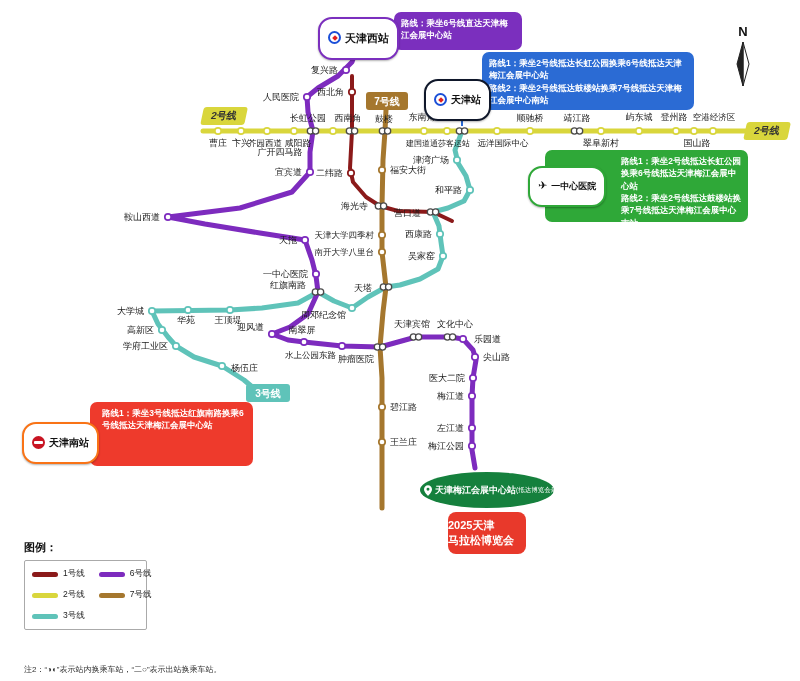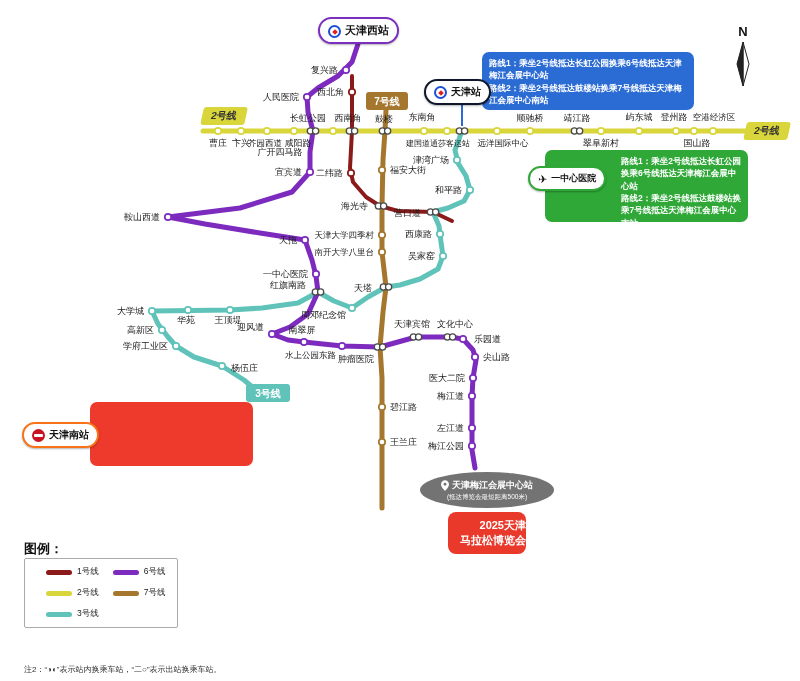--- a/index.html
+++ b/index.html
@@ -7,41 +7,41 @@
   body{width:800px;height:681px;font-family:"Liberation Sans","DejaVu Sans",sans-serif}
   .stage{position:relative;width:800px;height:681px;background:#fff;overflow:hidden}
   #map-svg{position:absolute;left:0;top:0;z-index:1}
 
   .callout-box{position:absolute;z-index:2;color:#fff;font-weight:bold;line-height:1.45;padding:5px 7px;border-radius:7px;font-size:8.5px}
   .box-purple{background:#7b2fbe}
   .box-blue{background:#2b6bd4}
   .box-green{background:#2fa838}
   .box-red{background:#ee3a2c}
 
-  .pill{position:absolute;z-index:3;display:flex;align-items:flex-end;gap:4px;background:#fff;border-radius:14px;padding:4px 8px;font-weight:bold;color:#111;white-space:nowrap;box-shadow:0 1px 2px rgba(0,0,0,.3)}
+  .pill{position:absolute;z-index:3;display:flex;align-items:flex-start;gap:4px;background:#fff;border-radius:14px;padding:12px 8px;font-weight:bold;color:#111;white-space:nowrap;box-shadow:0 1px 2px rgba(0,0,0,.3)}
   .pill-purple{border:2px solid #7b2fbe;font-size:11px}
   .pill-blue{border:2px solid #0f172a;font-size:10px}
   .pill-green{border:2px solid #2fa838;font-size:9px}
   .pill-red{border:2px solid #f97316;font-size:10px}
 
   .metro-logo{width:13px;height:13px;border:2px solid #1b4fd8;border-radius:50%;position:relative;flex:0 0 auto;background:#fff}
   .metro-logo::after{content:"";position:absolute;left:2.5px;top:2.5px;width:4px;height:4px;background:#e02020;transform:rotate(45deg)}
   .rail-logo{width:13px;height:13px;background:#c81422;border-radius:50%;position:relative;flex:0 0 auto}
   .rail-logo::after{content:"";position:absolute;left:2px;right:2px;top:5px;height:3px;background:#fff;border-radius:1px}
   .plane{font-size:11px;line-height:1}
 
-  .dest-oval{position:absolute;z-index:3;background:#737373;color:#fff;border-radius:50%;display:flex;flex-direction:column;align-items:center;justify-content:center;text-align:center;padding:2px 4px}
+  .dest-oval{position:absolute;z-index:3;background:#15803d;color:#fff;border-radius:50%;display:flex;flex-direction:row;align-items:center;justify-content:space-between;text-align:center;padding:2px 4px}
   .dest-name{font-size:9px;font-weight:bold;display:flex;align-items:center;gap:3px;white-space:nowrap}
   .dest-note{font-size:6.5px;white-space:nowrap;margin-top:1px}
 
-  .event-badge{position:absolute;z-index:3;left:448px;top:512px;width:78px;height:42px;background:#e8392b;color:#fff;border-radius:8px;font-weight:bold;font-size:11px;line-height:1.35;display:flex;flex-direction:column;align-items:flex-end;justify-content:center;text-align:center}
+  .event-badge{position:absolute;z-index:3;left:448px;top:512px;width:78px;height:42px;background:#e8392b;color:#fff;border-radius:8px;font-weight:bold;font-size:11px;line-height:1.35;display:flex;flex-direction:column;align-items:flex-start;justify-content:center;text-align:center}
 
   .legend{position:absolute;z-index:2;left:24px;top:540px}
-  .legend-title{font-size:13px;font-weight:bold;color:#111;}
-  .legend-box{border:1px solid #aaa;border-radius:2px;width:154px;padding:7px 21px;display:flex;gap:14px;background:#fff}
+  .legend-title{font-size:11px;font-weight:bold;color:#111;margin-bottom:5px}
+  .legend-box{border:1px solid #aaa;border-radius:2px;width:123px;padding:7px 7px;display:flex;gap:14px;background:#fff}
   .legend-col{display:flex;flex-direction:column;gap:9px}
   .legend-item{display:flex;align-items:center;gap:5px;font-size:8.5px;color:#222;white-space:nowrap}
   .swatch{display:inline-block;width:26px;height:5px;border-radius:3px}
 
   .note-line{position:absolute;z-index:2;left:24px;font-size:8px;color:#333;white-space:nowrap}
 
   .compass{position:absolute;z-index:2;left:736px;top:24px;display:flex;flex-direction:column;align-items:center;gap:2px}
   .compass-n{font-size:13px;font-weight:bold;color:#111}
 </style>
 </head>
@@ -315,20 +315,21 @@
       <g>
         <circle cx="176" cy="346" r="3.2" fill="#fff" stroke="#5fc3b9" stroke-width="1.7"></circle>
         <text x="168" y="349" text-anchor="end" font-size="9" fill="#1a1a1a">学府工业区</text>
       </g>
       <g>
         <circle cx="222" cy="366" r="3.2" fill="#fff" stroke="#5fc3b9" stroke-width="1.7"></circle>
         <text x="231" y="371" text-anchor="start" font-size="9" fill="#1a1a1a">杨伍庄</text>
       </g>
     </svg>
 
+  <div class="callout-box box-purple" style="left:394px;top:12px;width:128px;height:38px">路线：乘坐6号线直达天津梅江会展中心站</div>
   <div class="pill pill-purple" style="left:318px;top:17px">
     <span class="metro-logo"></span>
     <span>天津西站</span>
   </div>
 
   <div class="callout-box box-blue" style="left:482px;top:52px;width:212px;height:58px">
     <div>路线1：乘坐2号线抵达长虹公园换乘6号线抵达天津梅江会展中心站</div>
     <div>路线2：乘坐2号线抵达鼓楼站换乘7号线抵达天津梅江会展中心南站</div>
   </div>
   <div class="pill pill-blue" style="left:424px;top:79px">
@@ -339,20 +340,21 @@
   <div class="callout-box box-green" style="left:545px;top:150px;width:203px;height:72px;padding-left:76px">
     <div>路线1：乘坐2号线抵达长虹公园换乘6号线抵达天津梅江会展中心站</div>
     <div>路线2：乘坐2号线抵达鼓楼站换乘7号线抵达天津梅江会展中心南站</div>
   </div>
   <div class="pill pill-green" style="left:528px;top:166px">
     <span class="plane">✈</span>
     <span>一中心医院</span>
   </div>
 
   <div class="callout-box box-red" style="left:90px;top:402px;width:163px;height:64px;padding-left:12px">
+    <div>路线1：乘坐3号线抵达红旗南路换乘6号线抵达天津梅江会展中心站</div>
   </div>
   <div class="pill pill-red" style="left:22px;top:422px">
     <span class="rail-logo"></span>
     <span>天津南站</span>
   </div>
 
   <div class="dest-oval" style="left:420px;top:472px;width:134px;height:36px">
     <div class="dest-name">
       <svg width="8" height="11" viewBox="0 0 12 16">
           <path d="M6 0C2.7 0 0 2.7 0 6c0 4.5 6 10 6 10s6-5.5 6-10C12 2.7 9.3 0 6 0zm0 8.2A2.2 2.2 0 1 1 6 3.8a2.2 2.2 0 0 1 0 4.4z" fill="#fff"></path>

